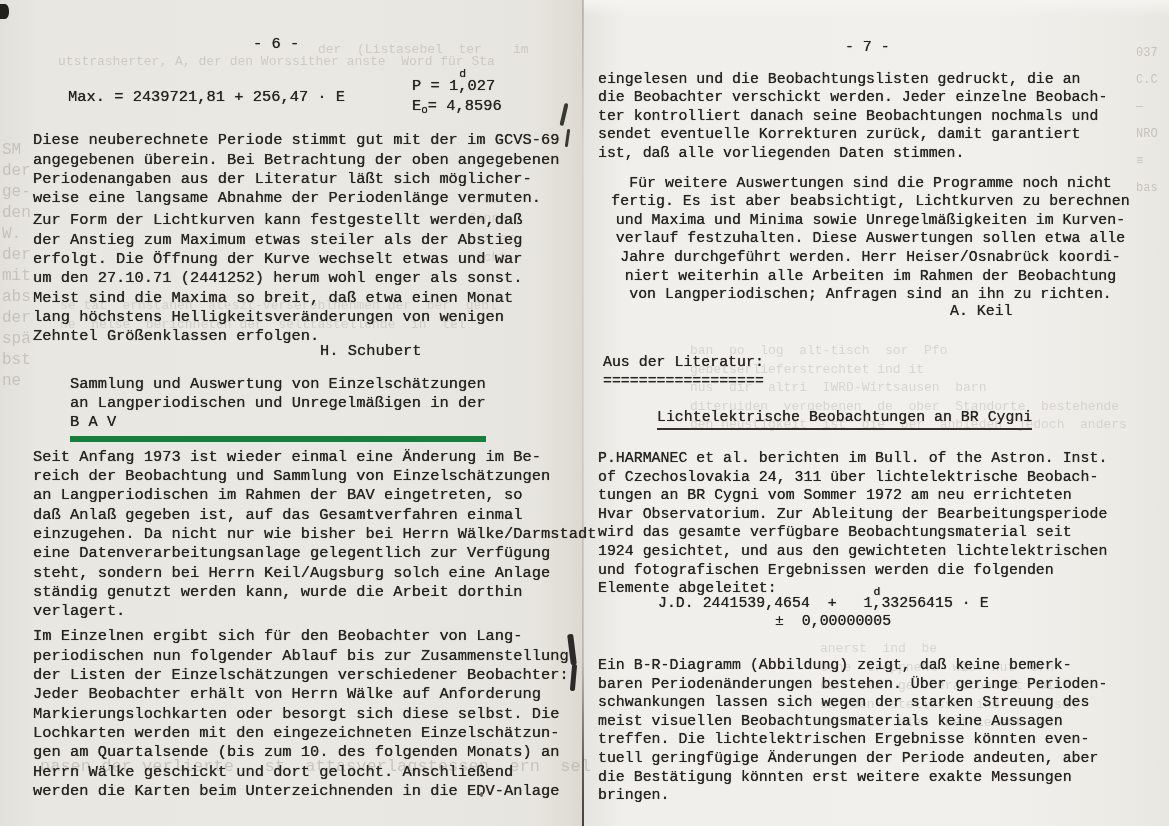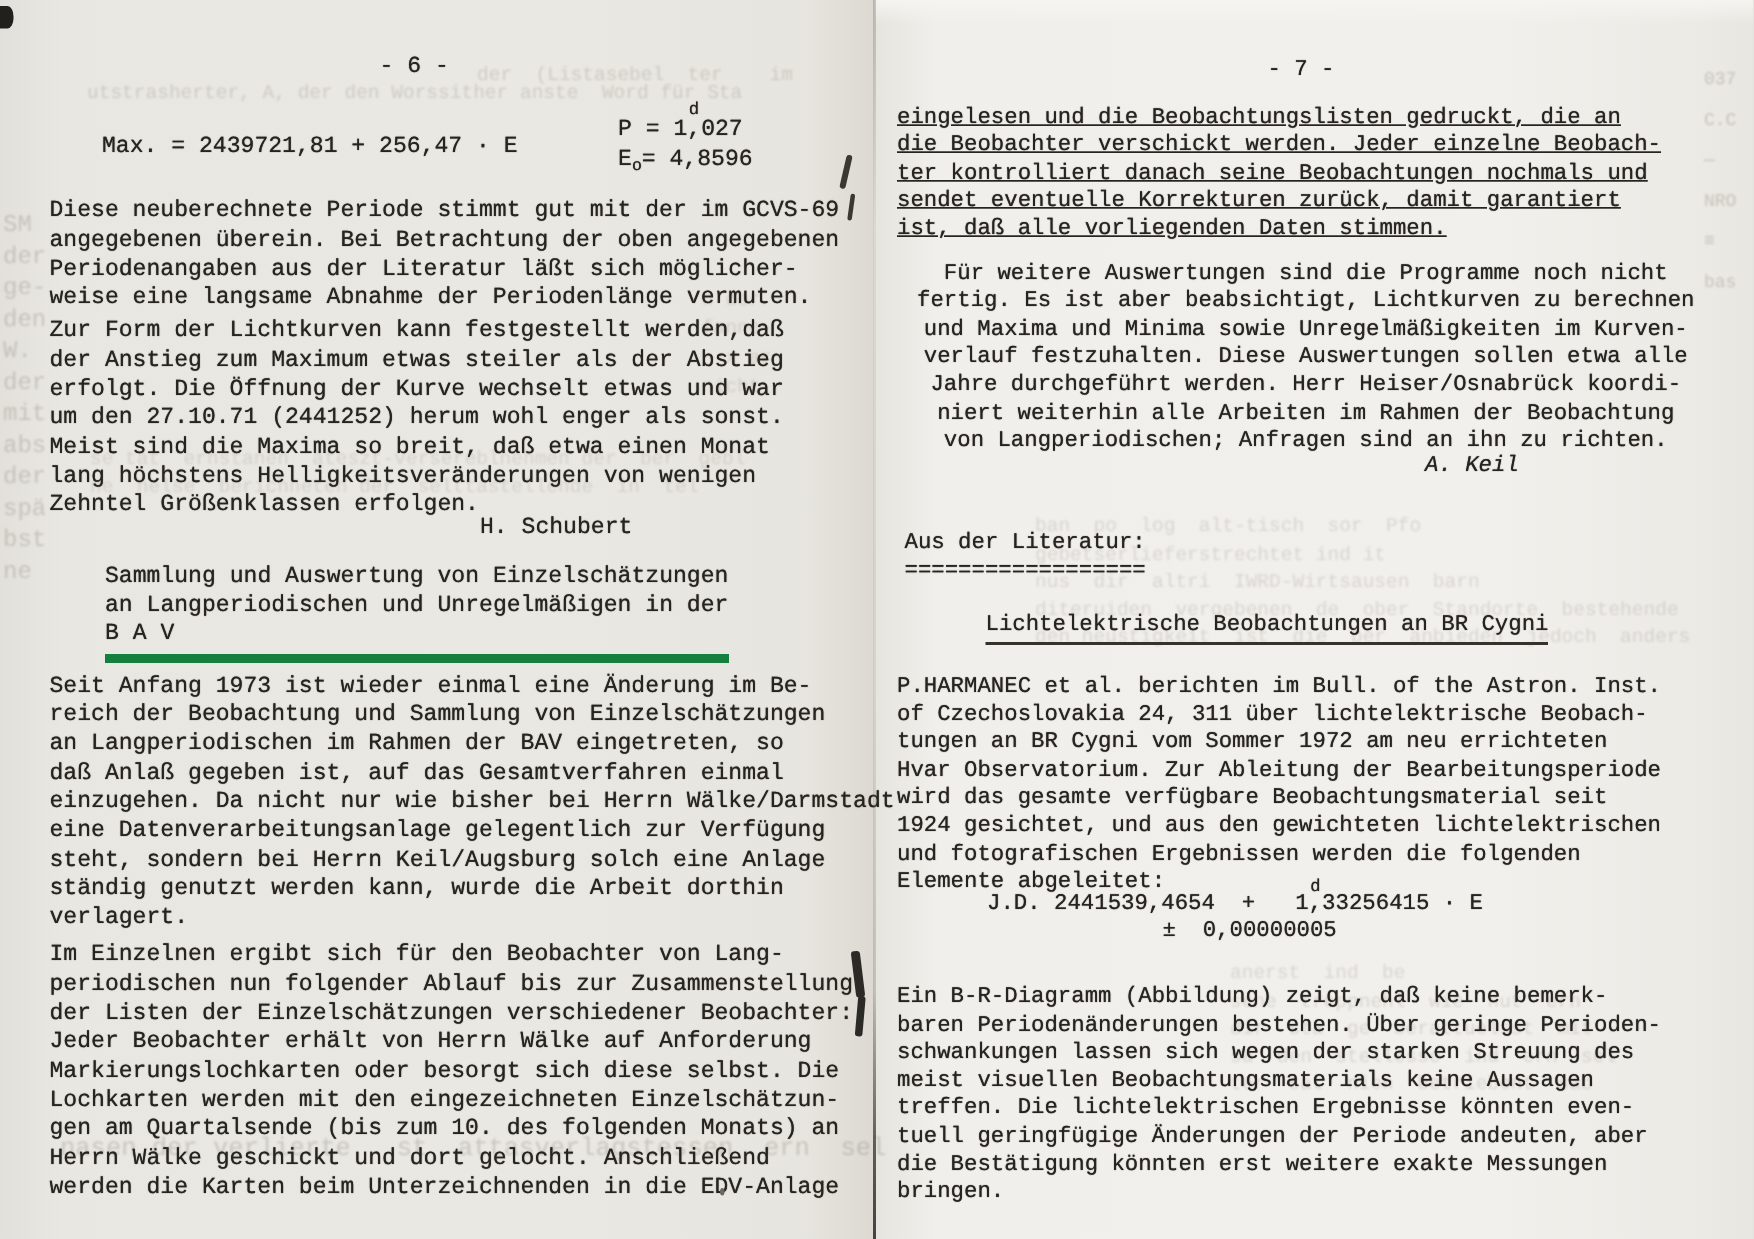--- a/index.html
+++ b/index.html
@@ -36,25 +36,25 @@
   .eq6 .max-line{position:absolute;left:35px;top:11px;}
   .eq6 .pe-block{position:absolute;left:379px;top:0;}
   
   .dcomma{position:relative;display:inline;}
   .dcomma .d{position:absolute;left:1px;top:-9px;font-size:11.5px;line-height:1;}
   .sub{font-size:11px;vertical-align:-3px;}
   .para{margin:0;}
   .p-gap1{margin-top:8px;}
   .p-gap2{margin-top:3px;}
   .sig-l{margin:-5px 0 0 287px;}
-  .sig-r{margin:-2px 0 0 352px;font-style:italic;}
+  .sig-r{margin:-2px 0 0 352px;}
   .heading-bav{margin:14px 0 0 37px;width:416px;border-bottom:6px solid #15803d;padding-bottom:3px;}
   .p3-l{margin-top:6px;}
   .p4-l{margin-top:6px;}
-  .p1-r{margin-top:13px;text-decoration:underline;}
+  .p1-r{margin-top:13px;}
   .p2-r{margin-top:11px;text-align:center;}
   .section-label{margin:33px 0 0 5px;}
   .article-title{display:inline-block;margin:17px 0 0 59px;border-bottom:2px solid #35322c;padding-bottom:2px;}
   .p3-r{margin-top:19px;}
   .eq7{margin:-4px 0 0 60px;}
   .eq7 .err{margin-left:117px;}
   .p4-r{margin-top:25px;}
   
   .fold-line{
     position:absolute;left:582px;top:0;width:2px;height:826px;pointer-events:none;

